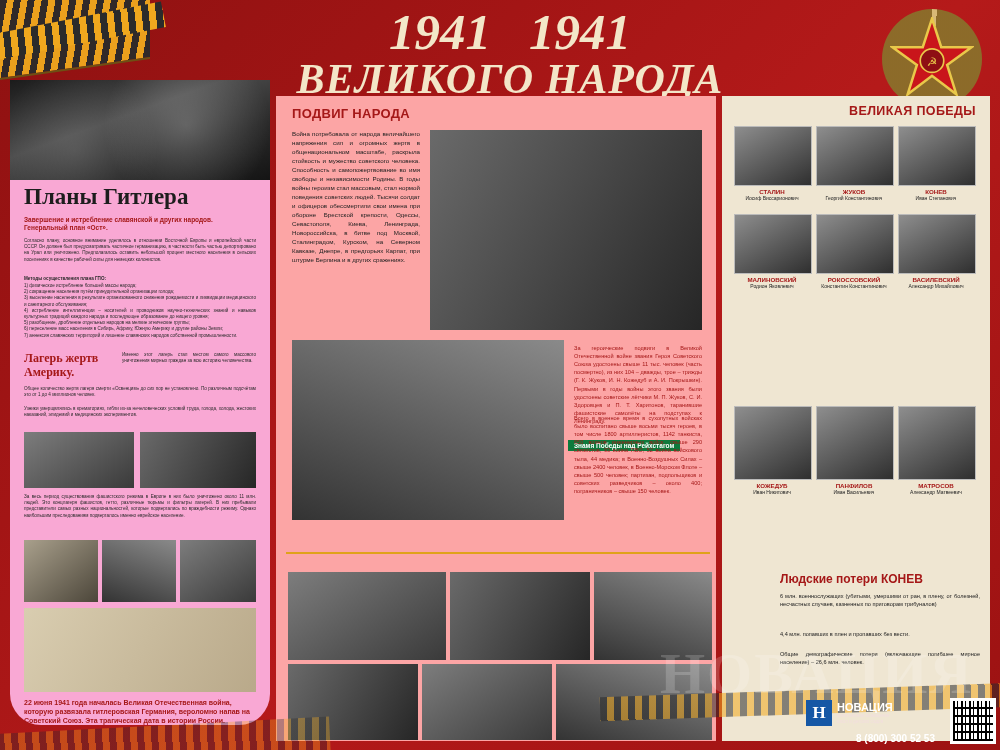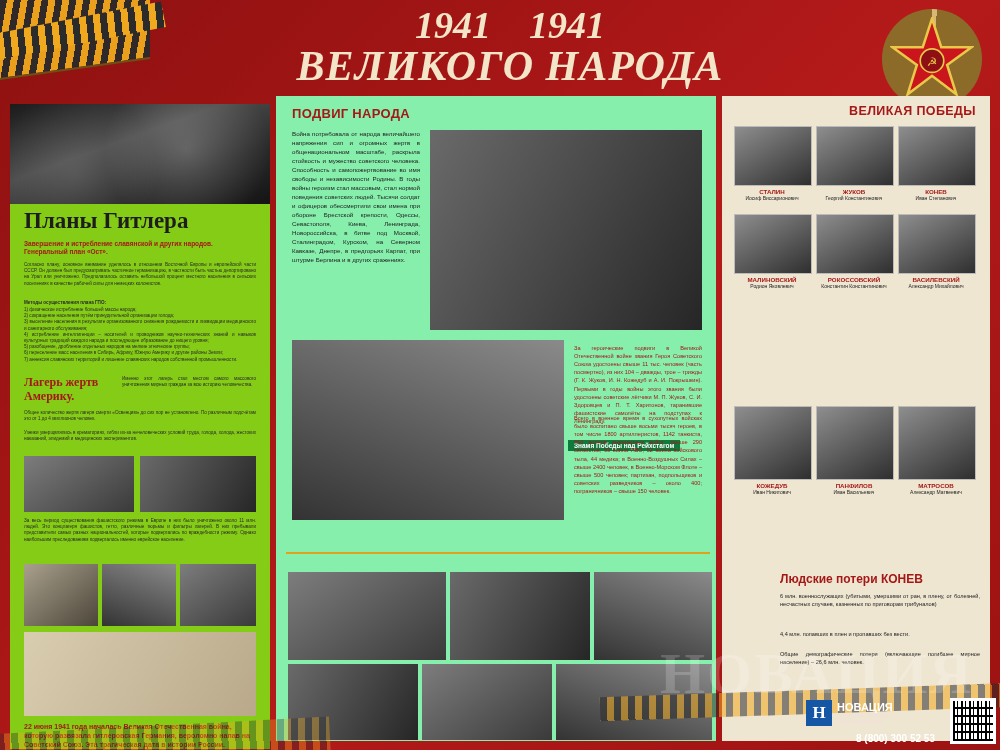--- a/index.html
+++ b/index.html
@@ -13,21 +13,21 @@
 
   
   .header{position:absolute;left:0;top:0;width:1000px;height:100px;}
   .hdr-title{
     position:absolute;left:150px;top:6px;width:720px;text-align:center;
     font-family:"Liberation Serif", serif;font-style:italic;font-weight:bold;
     color:#f3e6c8;line-height:1.02;
   }
   .hdr-line1{font-size:42px;letter-spacing:1px;}
   .hdr-line2{font-size:42px;letter-spacing:1px;}
-  .yr{font-size:38px;font-style:italic;font-family:"Liberation Serif",serif;}
+  .yr{font-size:51px;font-style:italic;font-family:"Liberation Serif",serif;}
   .hdr-row{display:flex;align-items:center;justify-content:center;gap:38px;}
 
   
   .ribbon{
     position:absolute;top:0;left:0;width:150px;height:78px;
     background:repeating-linear-gradient(100deg,#2b2b2b 0 7px,#f0a81e 7px 14px);
     transform:skewY(-8deg);transform-origin:left top;opacity:.95;
     border-bottom:2px solid #6b5415;
   }
   .ribbon2{
@@ -43,22 +43,22 @@
 
   
   .star-wrap{position:absolute;right:8px;top:4px;width:120px;height:110px;}
   .star-rays{position:absolute;left:10px;top:5px;width:100px;height:100px;border-radius:50%;
     background:conic-gradient(#d9c07a 0 6deg,#8a6f2a 6deg 12deg);opacity:.95;}
   .star-red{position:absolute;left:18px;top:13px;width:84px;height:84px;}
   .star-red svg{width:84px;height:84px;}
 
   
   .panel{position:absolute;background:#efe6d2;}
-  .left-panel{left:10px;top:104px;width:260px;height:645px;background:#84cc16;}
-  .center-panel{left:276px;top:96px;width:440px;height:645px;background:#86efac;}
+  .left-panel{left:10px;top:80px;width:260px;height:645px;background:#f9a8d4;border-radius:31px;}
+  .center-panel{left:276px;top:96px;width:440px;height:645px;background:#fca5a5;}
   .right-panel{left:722px;top:96px;width:268px;height:645px;background:#efe6d2;}
   .tiny{font-size:4.6px;line-height:1.35;color:#2a2a2a;text-align:justify;}
 
   
   .hitler-photo{position:absolute;left:0;top:0;width:260px;height:100px;
     background:linear-gradient(160deg,#1b1b1b,#4a4a4a 40%,#2a2a2a 70%,#141414);}
   .hitler-photo:after{content:"";position:absolute;inset:0;
     background:radial-gradient(circle at 68% 45%,rgba(255,255,255,.22),transparent 45%),
                radial-gradient(circle at 25% 70%,rgba(255,255,255,.12),transparent 40%);}
   .plany{position:absolute;left:14px;top:104px;font-family:"Liberation Serif",serif;

